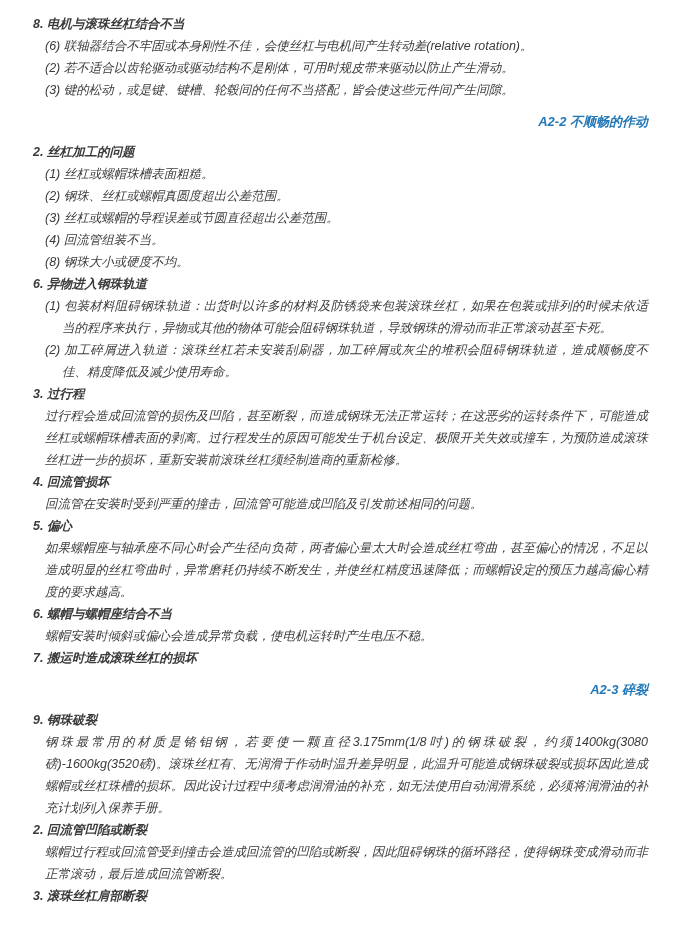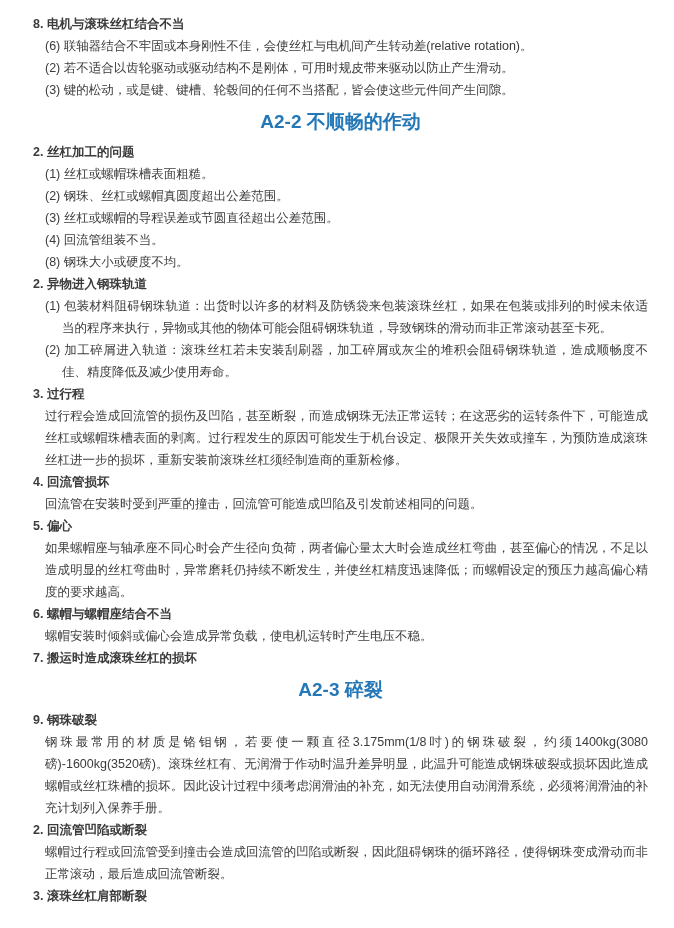--- a/index.html
+++ b/index.html
@@ -15,59 +15,59 @@
   }
   .page {
     box-sizing: border-box;
     width: 674px;
     height: 928px;
     padding: 13px 26px 0 33px;
     color: var(--body-text, #3b3b3b);
     font-size: 12.5px;
     line-height: 22px;
   }
-  .block { margin: 0; }
+  .block { margin: 0; font-style: italic; }
   .num {
     font-weight: bold;
     text-align: left;
   }
   .sub {
     padding-left: 29px;
     text-indent: -17px;
     text-align: justify;
   }
   .para {
     margin-left: 12px;
     text-align: justify;
   }
   .h2 {
     color: var(--accent, #2478b8);
-    font-size: 19px;
+    font-size: 13px;
     font-weight: bold;
     line-height: 24px;
     margin: 9px 0 7px 0;
-    text-align: center;
+    text-align: right;
   }
 </style>
 </head>
 <body style="background: rgb(255, 255, 255);">
 
 <main class="page">
   <div class="block num">8. 电机与滚珠丝杠结合不当</div>
   <div class="block sub">(6) 联轴器结合不牢固或本身刚性不佳，会使丝杠与电机间产生转动差(relative rotation)。</div>
   <div class="block sub">(2) 若不适合以齿轮驱动或驱动结构不是刚体，可用时规皮带来驱动以防止产生滑动。</div>
   <div class="block sub">(3) 键的松动，或是键、键槽、轮毂间的任何不当搭配，皆会使这些元件间产生间隙。</div>
   <h2 class="block h2">A2-2 不顺畅的作动</h2>
   <div class="block num">2. 丝杠加工的问题</div>
   <div class="block sub">(1) 丝杠或螺帽珠槽表面粗糙。</div>
   <div class="block sub">(2) 钢珠、丝杠或螺帽真圆度超出公差范围。</div>
   <div class="block sub">(3) 丝杠或螺帽的导程误差或节圆直径超出公差范围。</div>
   <div class="block sub">(4) 回流管组装不当。</div>
   <div class="block sub">(8) 钢珠大小或硬度不均。</div>
-  <div class="block num">2. 异物进入钢珠轨道</div>
+  <div class="block num">6. 异物进入钢珠轨道</div>
   <div class="block sub">(1) 包装材料阻碍钢珠轨道：出货时以许多的材料及防锈袋来包装滚珠丝杠，如果在包装或排列的时候未依适当的程序来执行，异物或其他的物体可能会阻碍钢珠轨道，导致钢珠的滑动而非正常滚动甚至卡死。</div>
   <div class="block sub">(2) 加工碎屑进入轨道：滚珠丝杠若未安装刮刷器，加工碎屑或灰尘的堆积会阻碍钢珠轨道，造成顺畅度不佳、精度降低及减少使用寿命。</div>
   <div class="block num">3. 过行程</div>
   <div class="block para">过行程会造成回流管的损伤及凹陷，甚至断裂，而造成钢珠无法正常运转；在这恶劣的运转条件下，可能造成丝杠或螺帽珠槽表面的剥离。过行程发生的原因可能发生于机台设定、极限开关失效或撞车，为预防造成滚珠丝杠进一步的损坏，重新安装前滚珠丝杠须经制造商的重新检修。</div>
   <div class="block num">4. 回流管损坏</div>
   <div class="block para">回流管在安装时受到严重的撞击，回流管可能造成凹陷及引发前述相同的问题。</div>
   <div class="block num">5. 偏心</div>
   <div class="block para">如果螺帽座与轴承座不同心时会产生径向负荷，两者偏心量太大时会造成丝杠弯曲，甚至偏心的情况，不足以造成明显的丝杠弯曲时，异常磨耗仍持续不断发生，并使丝杠精度迅速降低；而螺帽设定的预压力越高偏心精度的要求越高。</div>
   <div class="block num">6. 螺帽与螺帽座结合不当</div>
   <div class="block para">螺帽安装时倾斜或偏心会造成异常负载，使电机运转时产生电压不稳。</div>

